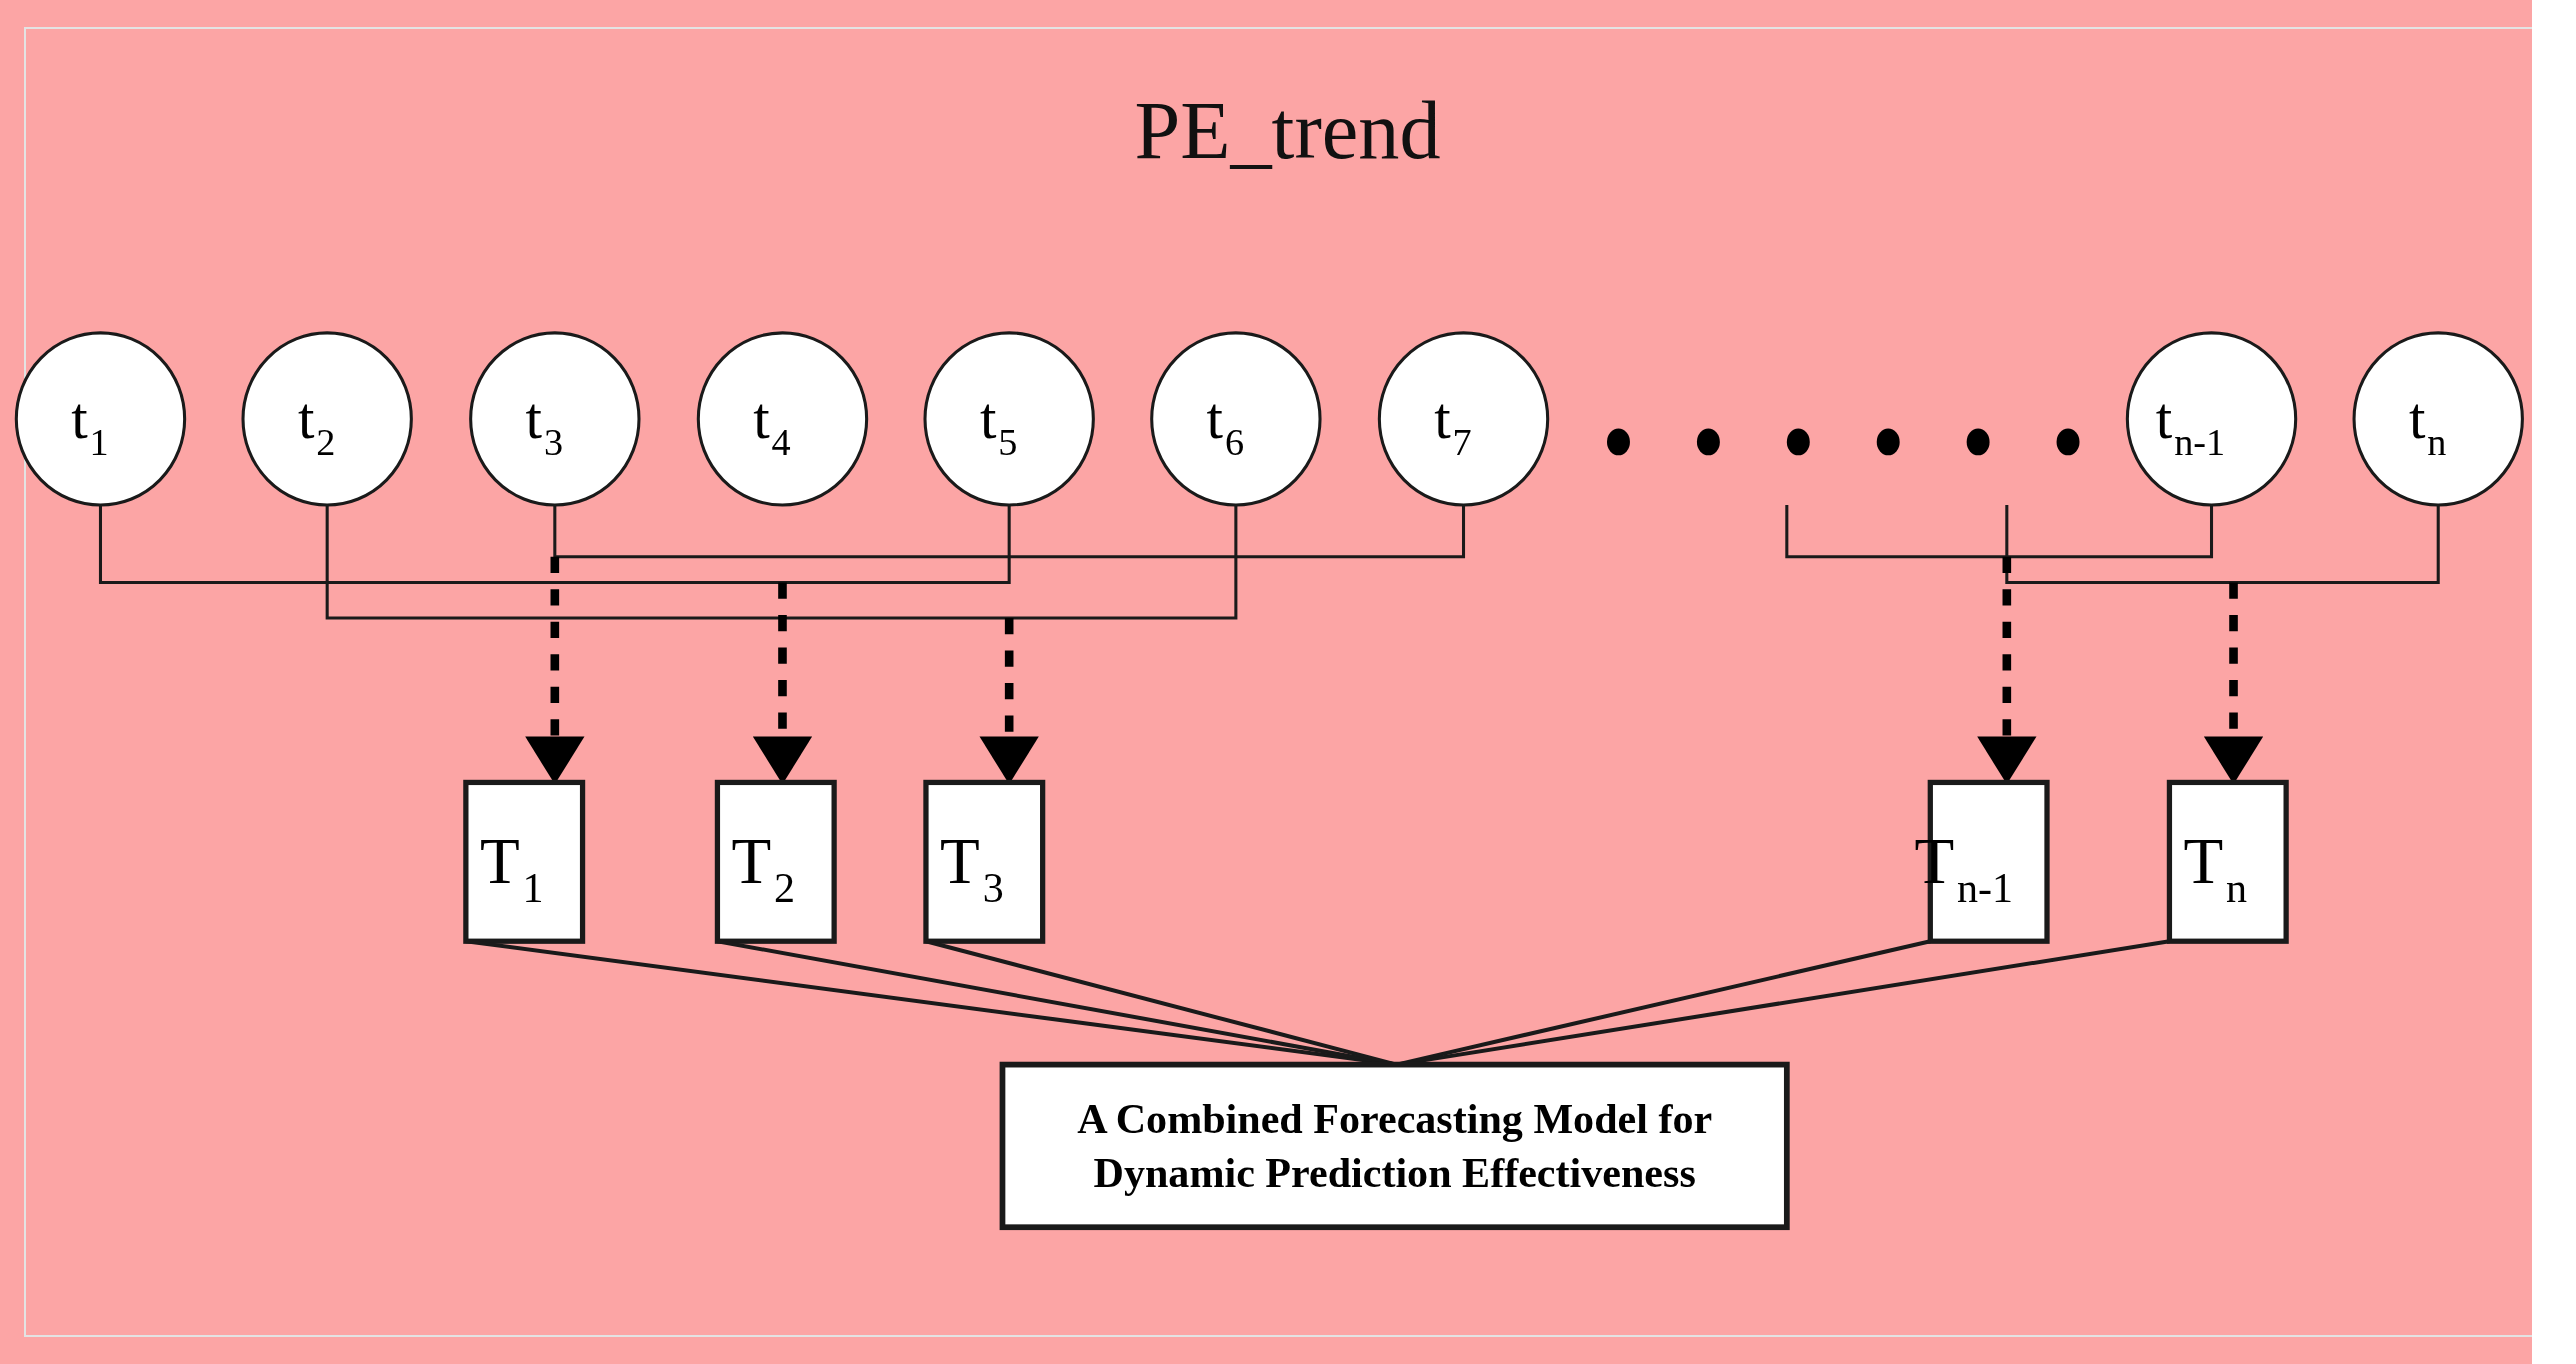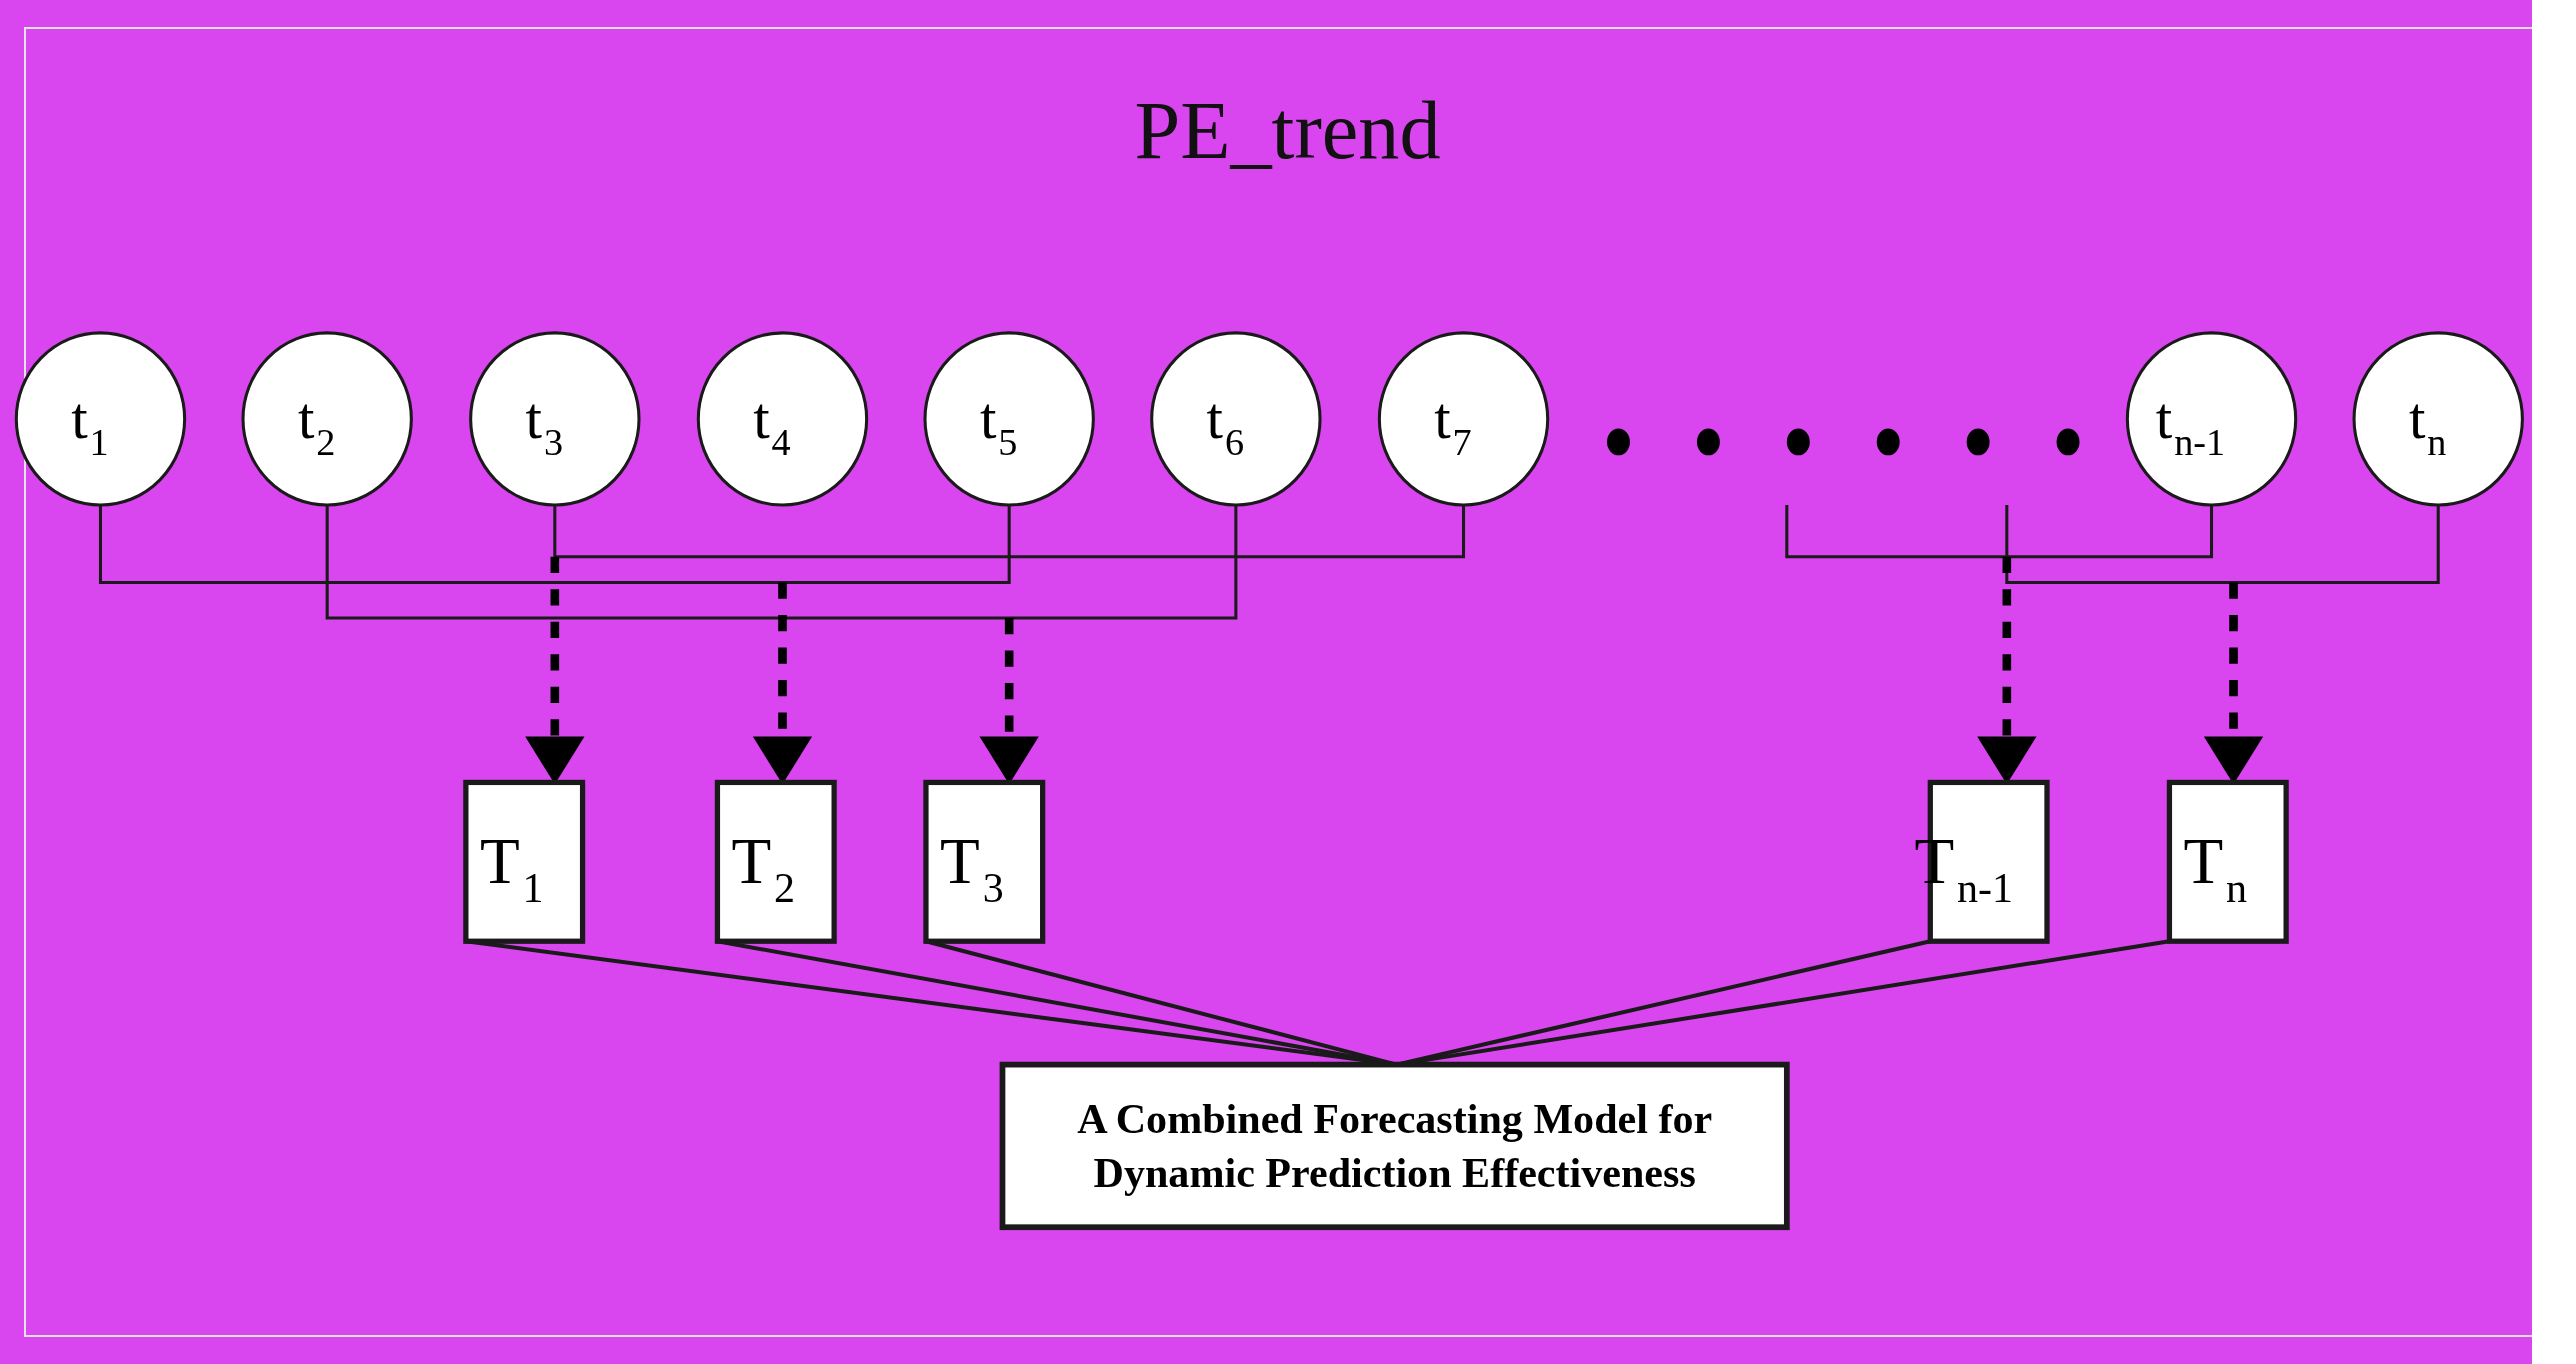--- a/index.html
+++ b/index.html
@@ -4,21 +4,21 @@
 <style>
   html, body {
     margin: 0;
     padding: 0;
     background: #ffffff;
   }
   #stage {
     position: relative;
     width: 2532px;
     height: 1364px;
-    background: #d946ef;
+    background: #fca5a5;
     font-family: "Liberation Serif", "DejaVu Serif", serif;
     overflow: hidden;
   }
   #frame {
     position: absolute;
     left: 24px;
     top: 27px;
     width: 2525px;
     height: 1310px;
     border: 2.9px solid #e3e3e3;

